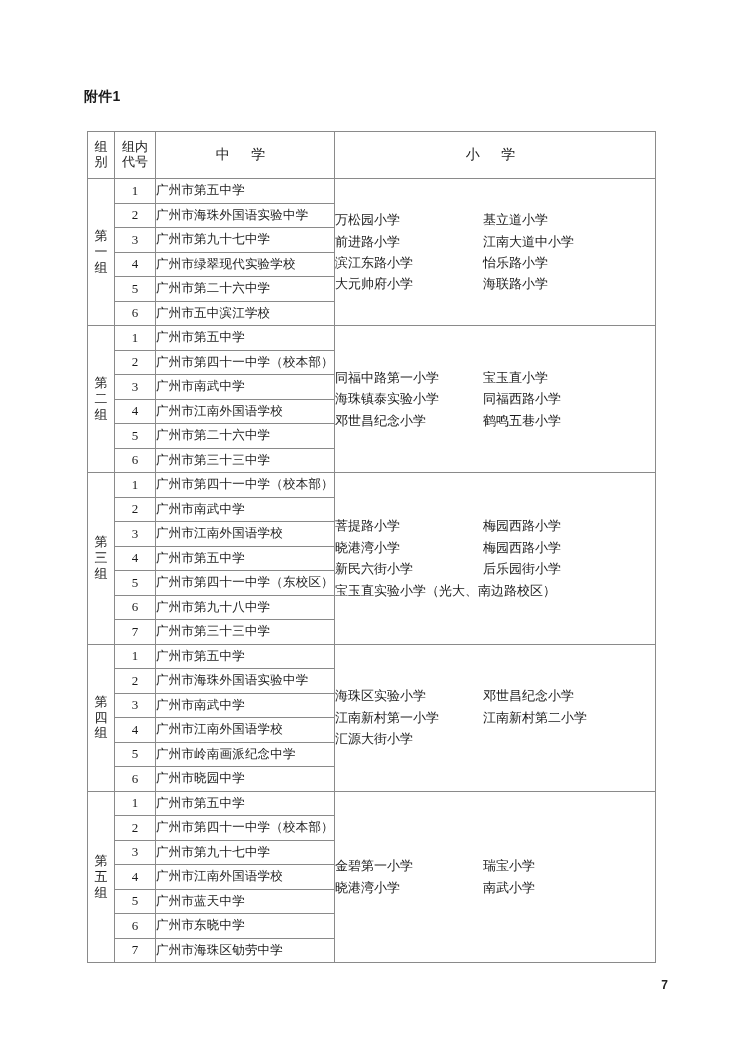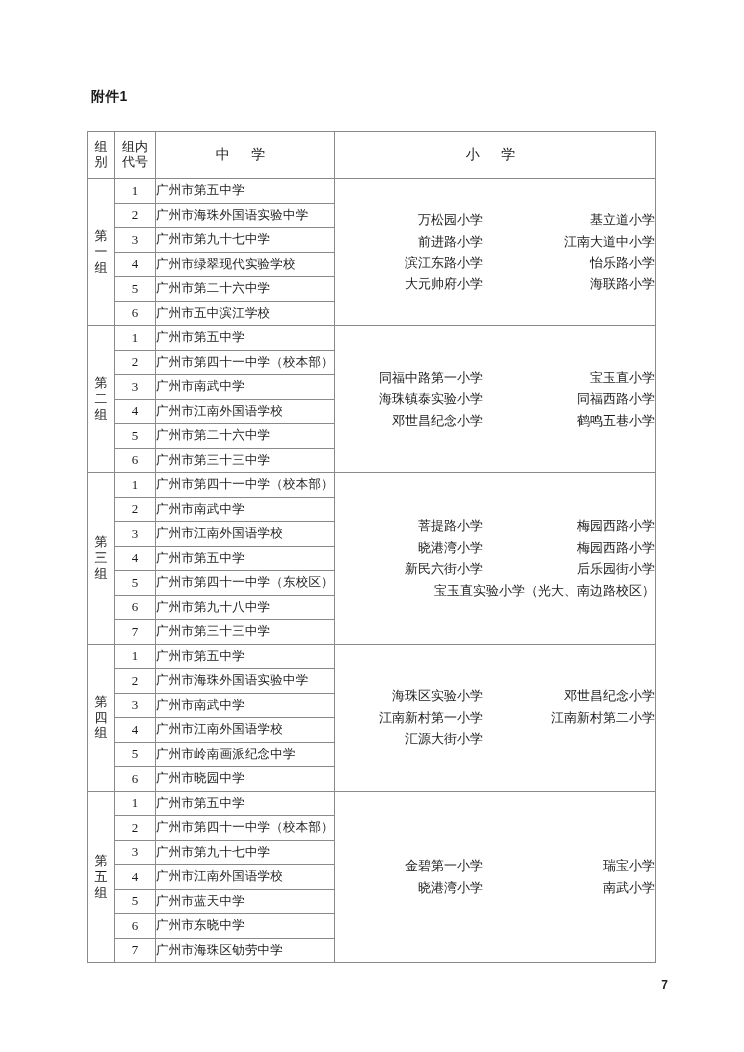--- a/index.html
+++ b/index.html
@@ -17,21 +17,21 @@
 
   .page {
     position: relative;
     width: 744px;
     height: 1052px;
   }
 
   
   .attachment-label {
     position: absolute;
-    left: 91px;
+    left: 84px;
     top: 88px;
     font-family: "Liberation Sans", "DejaVu Sans", sans-serif;
     font-size: 14px;
     font-weight: bold;
     color: #1a1a1a;
     letter-spacing: 0.3px;
   }
 
   
   .doc-title {
@@ -112,21 +112,21 @@
   .mid-cell {
     height: 23.5px;
     text-align: left;
     font-size: 12.5px;
     white-space: nowrap;
     letter-spacing: 0.2px;
   }
 
   
   .prim-cell {
-    text-align: right;
+    text-align: left;
     vertical-align: middle;
     padding: 0 0 0 8px;
     font-size: 13px;
   }
   .prim-lines {
     line-height: 1.65;
   }
   .prim-row {
     display: flex;
     white-space: nowrap;

